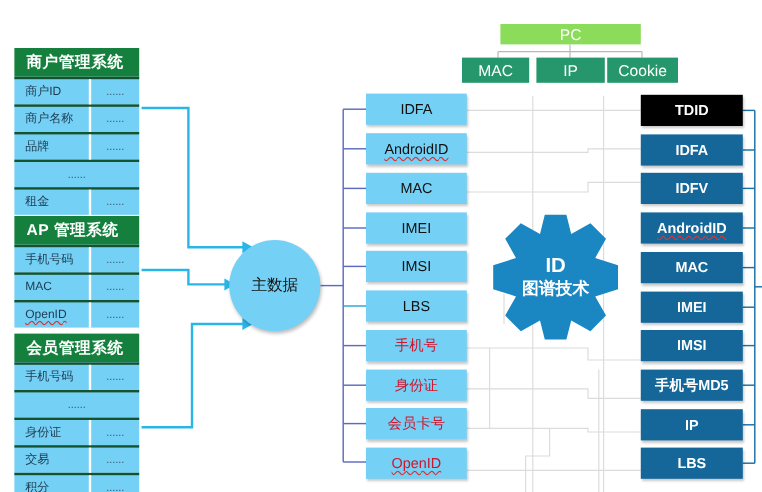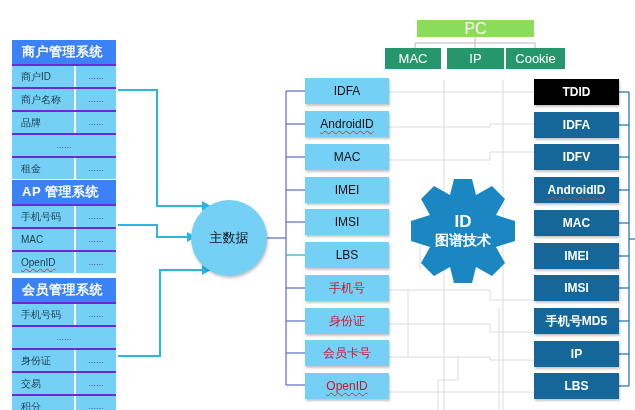--- a/index.html
+++ b/index.html
@@ -2,23 +2,23 @@
 <html><head>
 <meta charset="utf-8">
 <style>
   html, body { margin:0; padding:0; }
   body { width:635px; height:410px; position:relative; overflow:hidden; background:#ffffff;
          font-family:"Liberation Sans","DejaVu Sans",sans-serif; }
   .abs { position:absolute; }
 
   
   .sys { position:absolute; left:12px; width:104px; }
-  .sys-head { height:24px; line-height:24px; background:#3b82f6; color:#fff; font-size:13px;
+  .sys-head { height:24px; line-height:24px; background:#15803d; color:#fff; font-size:13px;
               padding-left:10px; box-sizing:border-box; font-weight:bold; letter-spacing:0.5px; }
-  .sys-row { height:21px; line-height:21px; background:#74d0f5; display:flex; border-top:2px solid #6d28d9;
+  .sys-row { height:21px; line-height:21px; background:#74d0f5; display:flex; border-top:2px solid #14532d;
              font-size:10px; color:#1d3b4e; }
   .sys-row .k { width:64px; padding-left:9px; box-sizing:border-box; border-right:2px solid #fff; }
   .sys-row .v { flex:1; text-align:center; font-size:9px; color:#3a5a70; }
   .squiggle { text-decoration:underline wavy #d33; text-decoration-thickness:1px; text-underline-offset:2px; }
 
   
   .master { position:absolute; left:191px; top:200px; width:76px; height:76px; border-radius:50%;
             background:#74d0f5; box-shadow:1px 2px 3px rgba(0,0,0,0.25);
             display:flex; align-items:center; justify-content:center; font-size:13px; color:#111; }
 
@@ -28,21 +28,21 @@
   .mid-box.red { color:#d0142c; }
 
   
   .right-box { position:absolute; left:534px; width:85px; height:26px; line-height:26px; text-align:center;
                background:#15679a; color:#fff; font-weight:bold; font-size:12px;
                box-shadow:1px 2px 2px rgba(0,0,0,0.22); }
   .right-box.first { background:#000000; }
 
   
   .pc { position:absolute; left:417px; top:20px; width:117px; height:17px; line-height:17px; text-align:center;
-        background:#8bdc5a; color:#fff; font-size:16px; }
+        background:#8bdc5a; color:#fff; font-size:13px; }
   .pc-child { position:absolute; top:48px; height:21px; line-height:21px; text-align:center; background:#26976c;
               color:#fff; font-size:13px; }
 
   .gear-label { position:absolute; left:408px; top:212px; width:110px; text-align:center; color:#fff;
                 font-weight:bold; line-height:19px; pointer-events:none; }
   .gear-label .l1 { font-size:17px; display:block; }
   .gear-label .l2 { font-size:14px; display:block; }
 </style>
 </head>
 <body>

